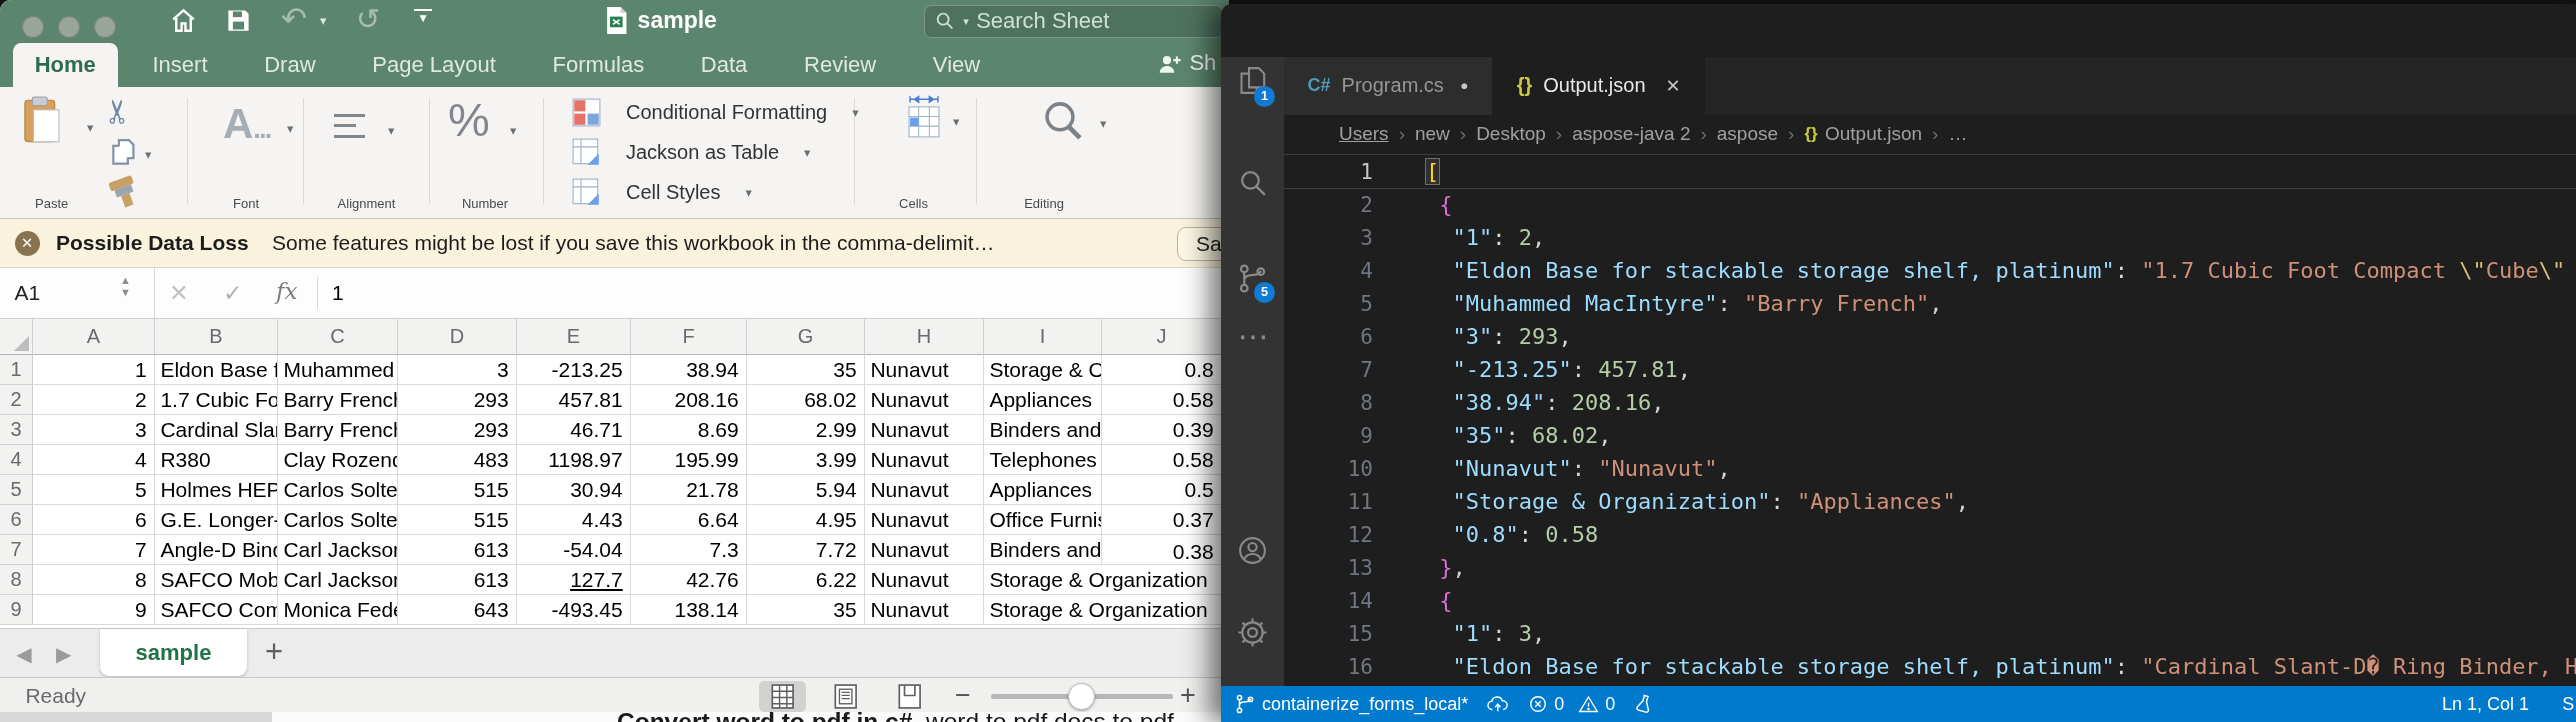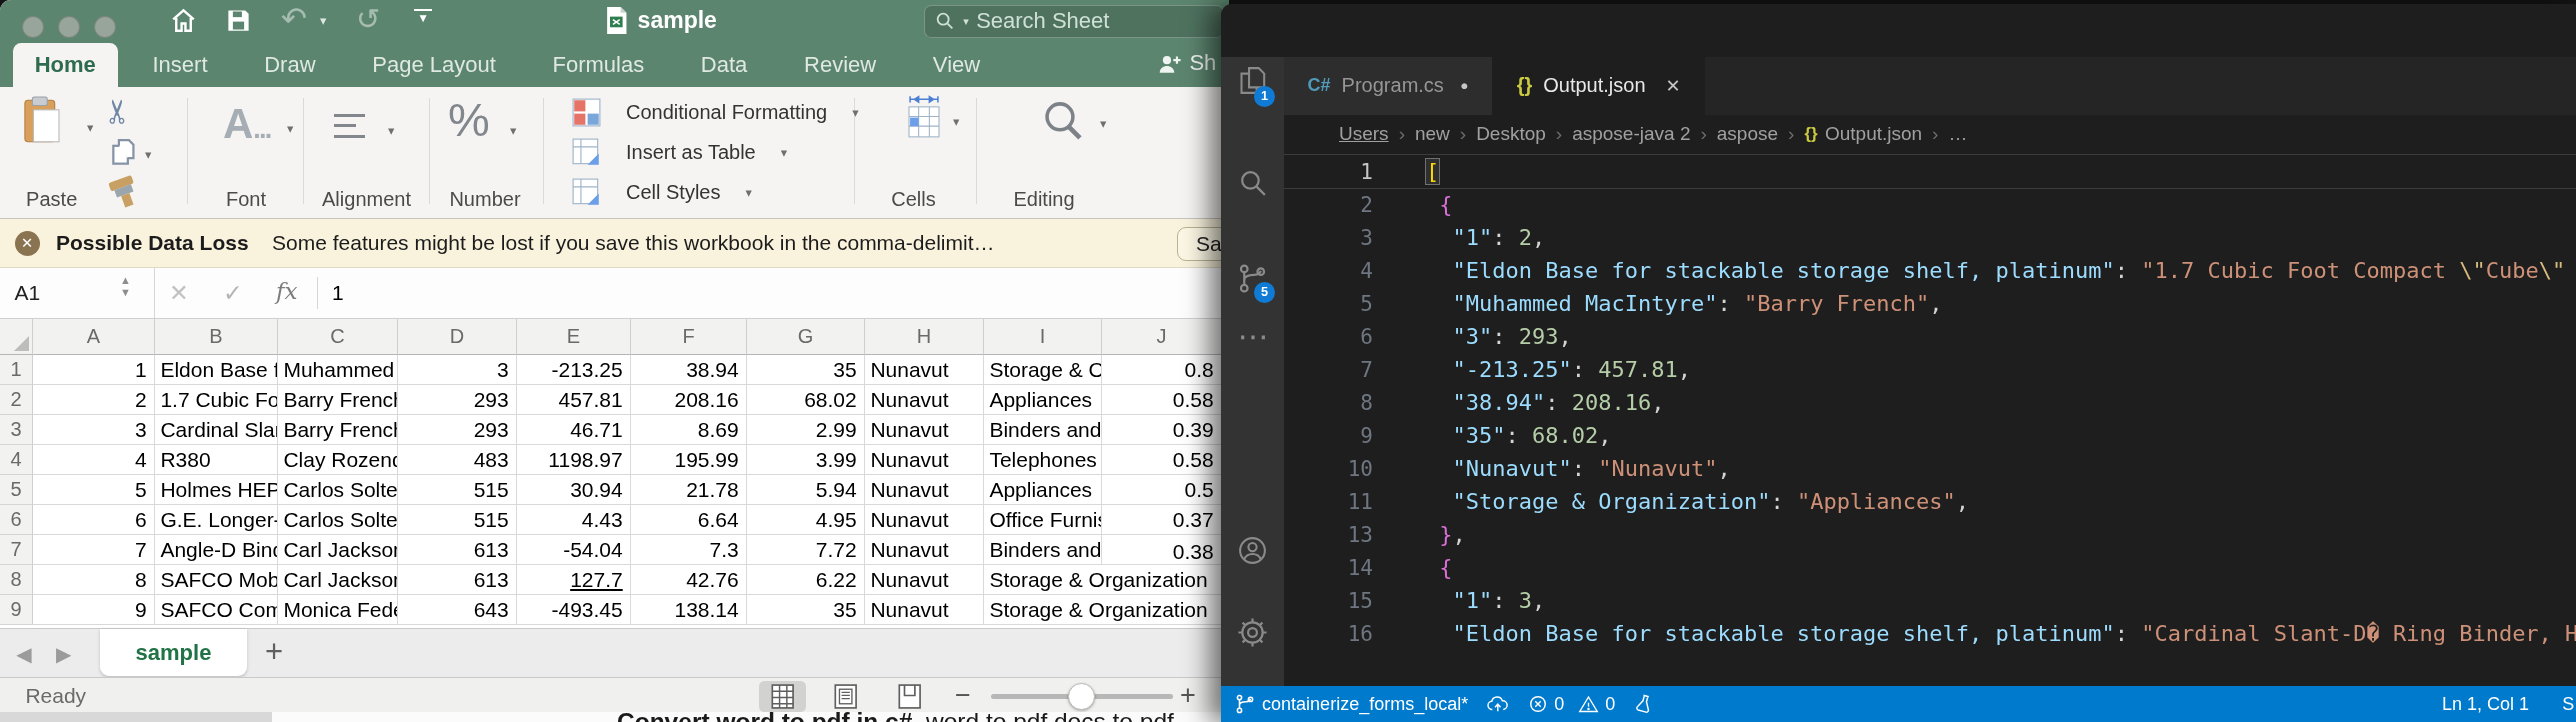--- a/index.html
+++ b/index.html
@@ -14,21 +14,21 @@
   .x-dim{opacity:.45}
   .x-car{font-size:12.7px;color:rgba(255,255,255,.8)}
   .x-doctitle{position:absolute;left:605px;top:6.4px;display:flex;align-items:center;gap:9px;color:#fff;font-size:23px;font-weight:bold}
   .x-search{position:absolute;left:924px;top:4.5px;width:300px;height:33px;background:rgba(0,0,0,.14);border:0.9px solid rgba(255,255,255,.25);border-radius:7.3px;display:flex;align-items:center;padding:0 9px;gap:7.3px;color:#cfe0d6;font-size:22px}
   .x-tabsrow{position:relative;height:44px;background:#5c856f}
   .r-tab{position:absolute;top:0;height:44px;display:flex;align-items:center;padding:0 22px;font-size:22px;color:#dfe9e2}
   .r-tab.on{background:#f5f4f2;color:#2e6b4f;border-radius:8.2px 8.2px 0 0;font-weight:bold}
   .x-share{position:absolute;right:12.7px;top:7.3px;display:flex;align-items:center;gap:7.3px;color:#eef4f0;font-size:22px}
   .x-ribbon{position:relative;height:132px;background:#f5f4f2;border-bottom:0.9px solid #c6c4c2}
   .r-sep{position:absolute;top:11px;bottom:14.5px;width:0.9px;background:#dcdad7}
-  .r-lab{position:absolute;bottom:7.3px;font-size:20px;color:#4a4a4a;text-align:center}
+  .r-lab{position:absolute;bottom:7.3px;font-size:13px;color:#4a4a4a;text-align:center}
   .r-mini{font-size:20px;color:#333;position:absolute;white-space:nowrap;display:flex;align-items:center;gap:25px}
   .car{font-size:12.7px;color:#6f6f6f}
   .x-warn{position:relative;height:49px;background:#f9f3dd;border-bottom:0.9px solid #e0dac2;font-size:21px;color:#1c1c1c}
   .w-ic{position:absolute;left:14.5px;top:11.8px;width:25.4px;height:25.4px;border-radius:50%;background:#8a7350;color:#fff;display:flex;align-items:center;justify-content:center;font-size:14.5px}
   .w-btn{position:absolute;left:1177px;top:8.2px;width:118px;height:34px;background:#fcf7e4;border:1.8px solid #b9b295;border-radius:9px;font-size:21px;color:#222;display:flex;align-items:center;padding-left:18px}
   .x-formula{position:relative;height:51px;background:#fdfdfd;border-bottom:0.9px solid #cfcfcf;font-size:21px}
   .f-div{position:absolute;top:0;bottom:0;width:0.9px;background:#d6d6d6}
   .x-grid{position:relative;height:309px;background:#fff;overflow:hidden}
   .g-hrow{display:flex;height:36px}
   .g-h{flex:none;background:#f2f2f1;border-right:0.9px solid #cfcfcf;border-bottom:0.9px solid #b5b5b5;color:#6a6a6a;font-size:20px;display:flex;align-items:center;justify-content:center}
@@ -220,21 +220,21 @@
         <span class="car">▾</span>
       </div>
       <div class="r-mini" style="left:572px;top:51px">
         <span>
           <svg width="29" height="29" viewBox="0 0 26 26">
               <rect x="1" y="1" width="22" height="22" fill="#fff" stroke="#9fb3c8"></rect>
               <path d="M1 8h22M8 1v22" stroke="#9fb3c8"></path>
               <path d="M14 24l10-10v10z" fill="#6d9ee8"></path>
             </svg>
         </span>
-        <span>Insert as Table</span>
+        <span>Jackson as Table</span>
         <span class="car">▾</span>
       </div>
       <div class="r-mini" style="left:572px;top:91px">
         <span>
           <svg width="29" height="29" viewBox="0 0 26 26">
               <rect x="1" y="1" width="22" height="22" fill="#fff" stroke="#9fb3c8"></rect>
               <path d="M1 8h22M8 1v22" stroke="#9fb3c8"></path>
               <path d="M14 24l10-10v10z" fill="#6d9ee8"></path>
             </svg>
         </span>
@@ -765,20 +765,24 @@
             </div>
             <div class="cl">
               <span class="ln">10</span>
               <span class="lc"><span class="tk d">  </span><span class="tk k">"Nunavut"</span><span class="tk d">: </span><span class="tk s">"Nunavut"</span><span class="tk d">,</span></span>
             </div>
             <div class="cl">
               <span class="ln">11</span>
               <span class="lc"><span class="tk d">  </span><span class="tk k">"Storage &amp; Organization"</span><span class="tk d">: </span><span class="tk s">"Appliances"</span><span class="tk d">,</span></span>
             </div>
             <div class="cl">
+              <span class="ln">12</span>
+              <span class="lc"><span class="tk d">  </span><span class="tk k">"0.8"</span><span class="tk d">: </span><span class="tk n">0.58</span></span>
+            </div>
+            <div class="cl">
               <span class="ln">13</span>
               <span class="lc"><span class="tk d"> </span><span class="tk p2">}</span><span class="tk d">,</span></span>
             </div>
             <div class="cl">
               <span class="ln">14</span>
               <span class="lc"><span class="tk d"> </span><span class="tk p2">{</span></span>
             </div>
             <div class="cl">
               <span class="ln">15</span>
               <span class="lc"><span class="tk d">  </span><span class="tk k">"1"</span><span class="tk d">: </span><span class="tk n">3</span><span class="tk d">,</span></span>

